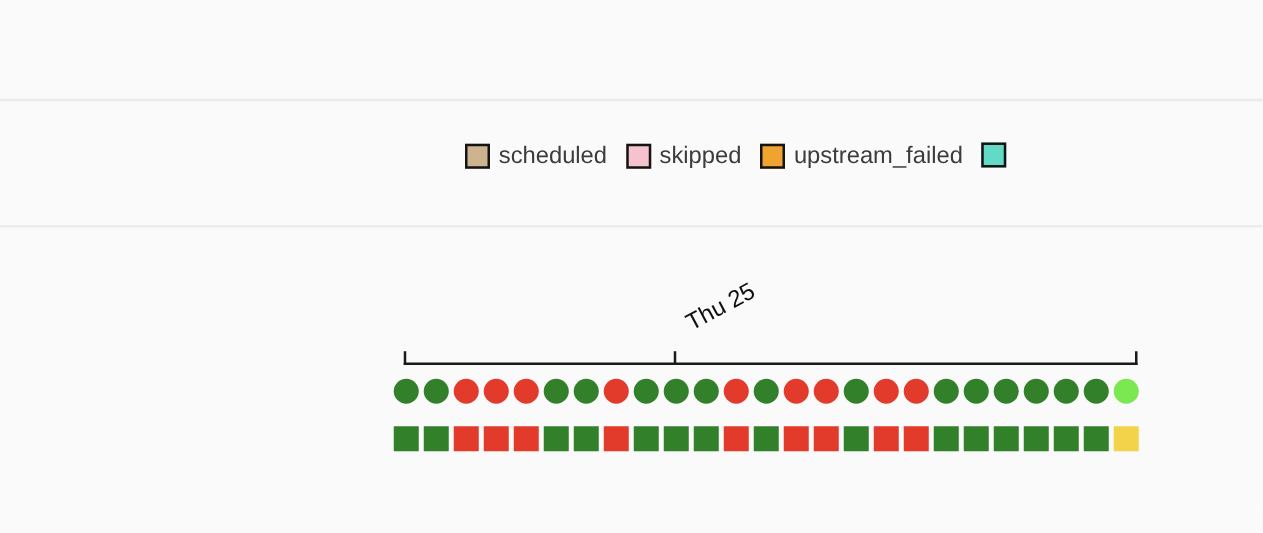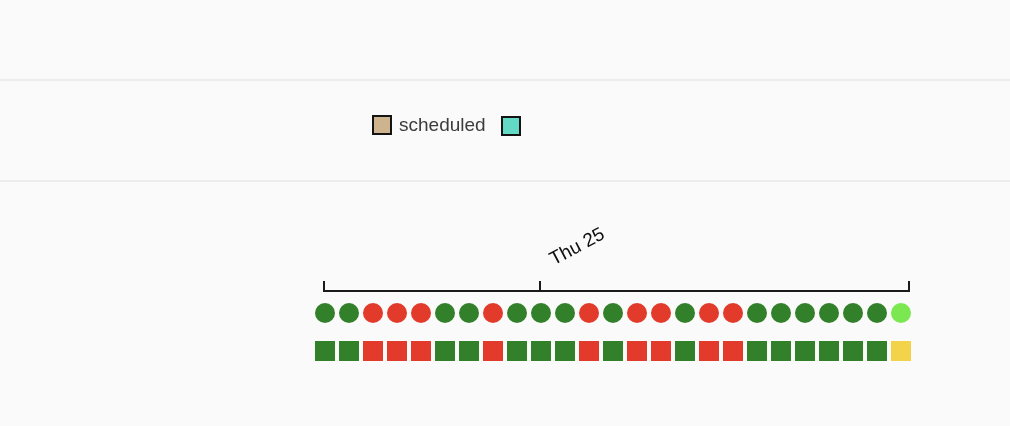--- a/index.html
+++ b/index.html
@@ -9,21 +9,21 @@
     background:#FAFAFA; overflow:hidden;
     font-family:"Liberation Sans", sans-serif;
   }
   .divider { position:absolute; left:0; right:0; height:2px; background:#ECECEC; }
   .divider.top { top:79px; }
   .divider.mid { top:180px; }
 
   
   .legend {
     position:absolute; left:372px; top:114px;
-    display:flex; align-items:flex-end; gap:15px;
+    display:flex; align-items:flex-start; gap:15px;
     white-space:nowrap;
   }
   .legend-item { display:flex; align-items:center; }
   .swatch {
     width:20px; height:20px; border:2px solid #141414;
     display:inline-block; margin-right:7px; flex:0 0 auto;
   }
   .legend-label { font-size:19px; color:#3C3C3C; }
 
   
@@ -59,20 +59,28 @@
 
 <div class="screen">
 
   <div class="divider top"></div>
   <div class="divider mid"></div>
 
   <div class="legend">
       <div class="legend-item">
         <span class="swatch" style="background: rgb(205, 180, 143); border-color: rgb(20, 20, 20);"></span>
         <span class="legend-label">scheduled</span>
+      </div>
+      <div class="legend-item">
+        <span class="swatch" style="background: rgb(245, 195, 206); border-color: rgb(20, 20, 20);"></span>
+        <span class="legend-label">skipped</span>
+      </div>
+      <div class="legend-item">
+        <span class="swatch" style="background: rgb(240, 163, 46); border-color: rgb(20, 20, 20);"></span>
+        <span class="legend-label">upstream_failed</span>
       </div>
       <div class="legend-item">
         <span class="swatch" style="background: rgb(99, 218, 198); border-color: rgb(20, 20, 20);"></span>
       </div>
     </div>
 
   <div class="date-label">Thu 25</div>
 
   <div class="axis">
     <div class="mid-tick"></div>

